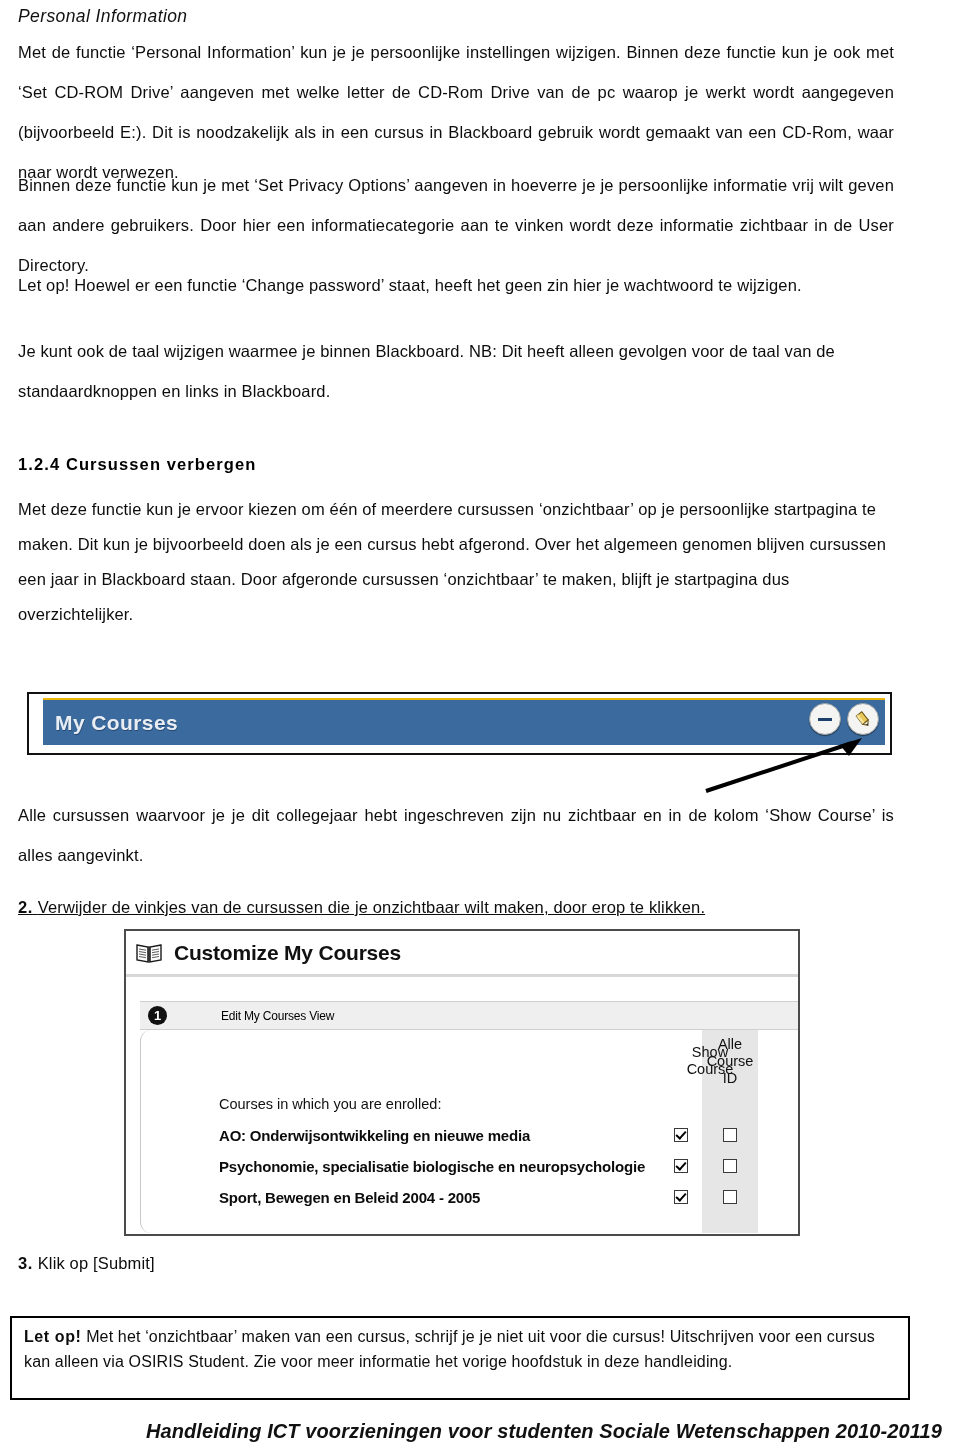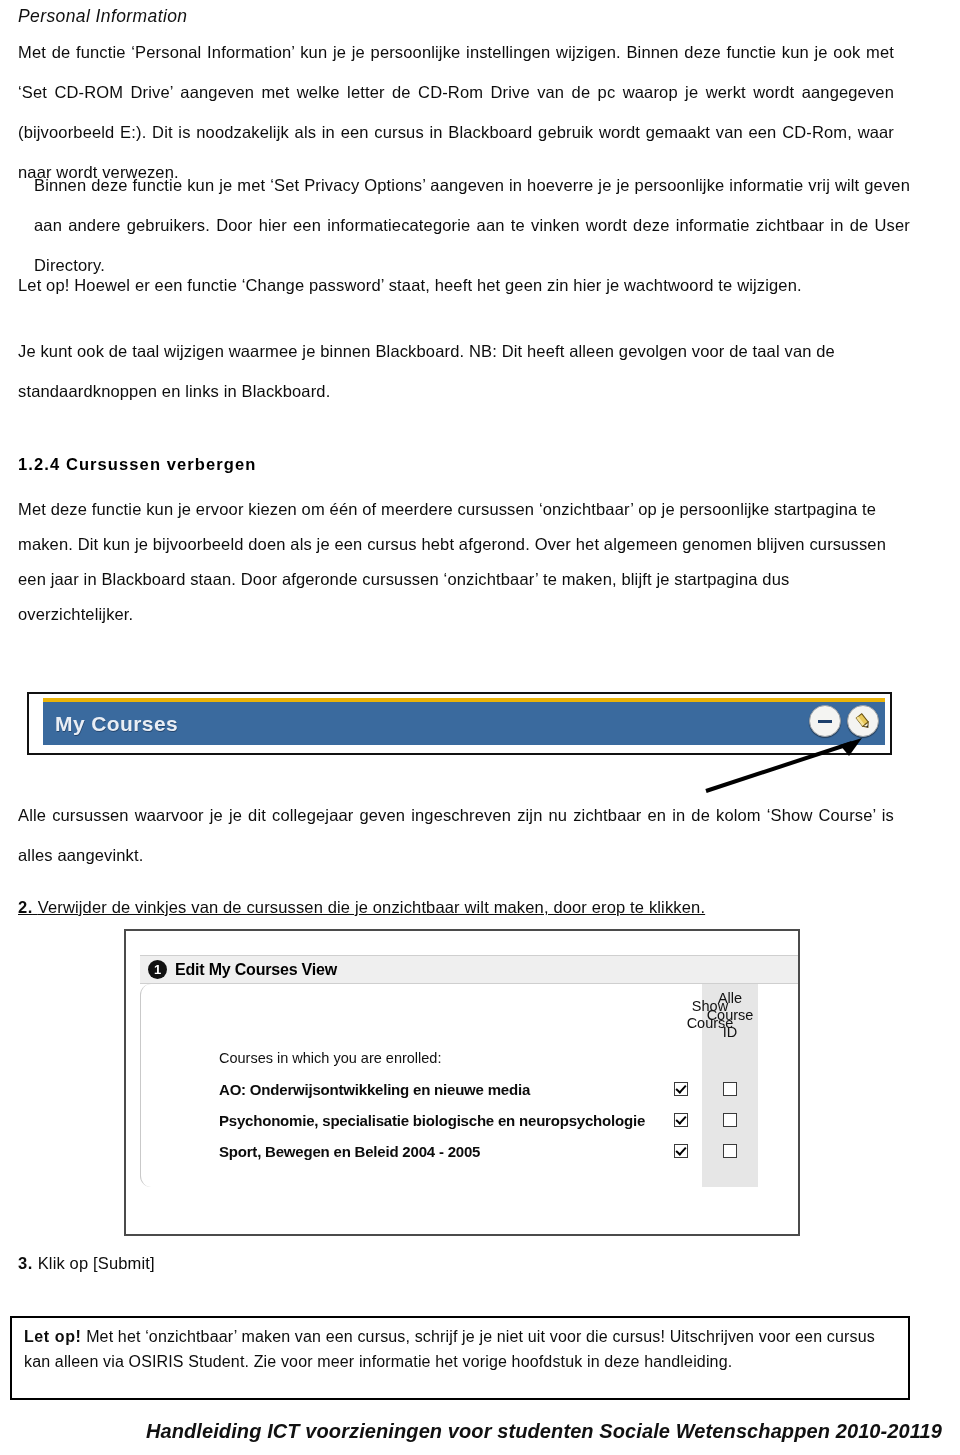--- a/index.html
+++ b/index.html
@@ -75,21 +75,21 @@
     border: 2px solid #111;
     background: #ffffff;
     box-sizing: border-box;
     padding: 4px 5px 3px 14px;
   }
   .mc-bar {
     position: relative;
     width: 100%;
     height: 100%;
     background: #3a6a9e;
-    border-top: 4px solid #eab308;
+    border-top: 2px solid #eab308;
     box-sizing: border-box;
     display: flex;
     align-items: center;
   }
   .mc-bar:after {
     content: "";
     position: absolute;
     left: 0; right: 0; bottom: 0;
     height: 5px;
     background: #ffffff;
@@ -171,21 +171,21 @@
     box-sizing: border-box;
     margin-left: 14px;
   }
   .cz-num {
     width: 19px; height: 19px; border-radius: 50%;
     background: #111; color: #fff;
     font-size: 13px; font-weight: bold;
     display: flex; align-items: center; justify-content: center;
     margin-right: 8px; flex: none;
   }
-  .cz-steptitle { font-size: 16px; font-weight: bold; letter-spacing: -0.2px; }
+  .cz-steptitle { font-size: 12px; font-weight: normal; letter-spacing: -0.2px; margin-left: 46px; }
 
   .cz-body {
     position: relative;
     margin-left: 14px;
     border-left: 1px solid #c9c9c9;
     height: 203px;
     box-sizing: border-box;
     border-radius: 11px;
   }
   .cz-idcol {
@@ -288,21 +288,21 @@
 </style>
 </head>
 <body>
 
 <div class="page">
 
   <div class="doc-title">Personal Information</div>
 
   <div class="para" style="top:32px;">Met de functie ‘Personal Information’ kun je je persoonlijke instellingen wijzigen. Binnen deze functie kun je ook met ‘Set CD-ROM Drive’ aangeven met welke letter de CD-Rom Drive van de pc waarop je werkt wordt aangegeven (bijvoorbeeld E:). Dit is noodzakelijk als in een cursus in Blackboard gebruik wordt gemaakt van een CD-Rom, waar naar wordt verwezen.</div>
 
-  <div class="para" style="top:165px;margin-left:16px;">Binnen deze functie kun je met ‘Set Privacy Options’ aangeven in hoeverre je je persoonlijke informatie vrij wilt geven aan andere gebruikers. Door hier een informatiecategorie aan te vinken wordt deze informatie zichtbaar in de User Directory.</div>
+  <div class="para" style="top:165px;">Binnen deze functie kun je met ‘Set Privacy Options’ aangeven in hoeverre je je persoonlijke informatie vrij wilt geven aan andere gebruikers. Door hier een informatiecategorie aan te vinken wordt deze informatie zichtbaar in de User Directory.</div>
 
   <div class="para nojust" style="top:331px;">Je kunt ook de taal wijzigen waarmee je binnen Blackboard. NB: Dit heeft alleen gevolgen voor de taal van de standaardknoppen en links in Blackboard.</div>
 
   <div class="para nojust" style="top:265px;">Let op! Hoewel er een functie ‘Change password’ staat, heeft het geen zin hier je wachtwoord te wijzigen.</div>
 
   <div class="section-head" style="top:455px;">1.2.4 Cursussen verbergen</div>
 
   <div class="para nojust" style="top:492px; line-height:35px;">Met deze functie kun je ervoor kiezen om één of meerdere cursussen ‘onzichtbaar’ op je persoonlijke startpagina te maken. Dit kun je bijvoorbeeld doen als je een cursus hebt afgerond. Over het algemeen genomen blijven cursussen een jaar in Blackboard staan. Door afgeronde cursussen ‘onzichtbaar’ te maken, blijft je startpagina dus overzichtelijker.</div>
 
 
@@ -325,29 +325,39 @@
         </span>
       </div>
     </div>
   </div>
 
   <svg class="arrow-svg" viewBox="0 0 180 60">
     <line x1="6" y1="56" x2="152" y2="8" stroke="#000" stroke-width="4"></line>
     <polygon points="162,3 140,10 149,21" fill="#000"></polygon>
   </svg>
 
-  <div class="para" style="top:795px;">Alle cursussen waarvoor je je dit collegejaar geven ingeschreven zijn nu zichtbaar en in de kolom ‘Show Course’ is alles aangevinkt.</div>
+  <div class="para" style="top:795px;">Alle cursussen waarvoor je je dit collegejaar hebt ingeschreven zijn nu zichtbaar en in de kolom ‘Show Course’ is alles aangevinkt.</div>
 
   <div class="step" style="top:893px;text-decoration:underline;">
     <b>2.</b>
     <span>Verwijder de vinkjes van de cursussen die je onzichtbaar wilt maken, door erop te klikken.</span>
   </div>
 
   <div class="shot-customize">
 
+    <div class="cz-header">
+      <svg class="cz-book" viewBox="0 0 26 22">
+        <path d="M1 3 L12 5 L12 20 L1 18 Z" fill="#fdfdfd" stroke="#1a1a1a" stroke-width="1.4"></path>
+        <path d="M25 3 L14 5 L14 20 L25 18 Z" fill="#fdfdfd" stroke="#1a1a1a" stroke-width="1.4"></path>
+        <rect x="11.6" y="4.4" width="2.8" height="16" fill="#333"></rect>
+        <path d="M3 7 L10 8.2 M3 9.5 L10 10.7 M3 12 L10 13.2 M3 14.5 L10 15.7" stroke="#4a4a4a" stroke-width="0.9"></path>
+        <path d="M16 8.2 L23 7 M16 10.7 L23 9.5 M16 13.2 L23 12 M16 15.7 L23 14.5" stroke="#4a4a4a" stroke-width="0.9"></path>
+      </svg>
+      <span class="cz-title">Customize My Courses</span>
+    </div>
 
     <div class="cz-gap"></div>
 
     <div class="cz-step">
       <span class="cz-num">1</span>
       <span class="cz-steptitle">Edit My Courses View</span>
     </div>
 
     <div class="cz-body">
       <div class="cz-idcol"></div>

